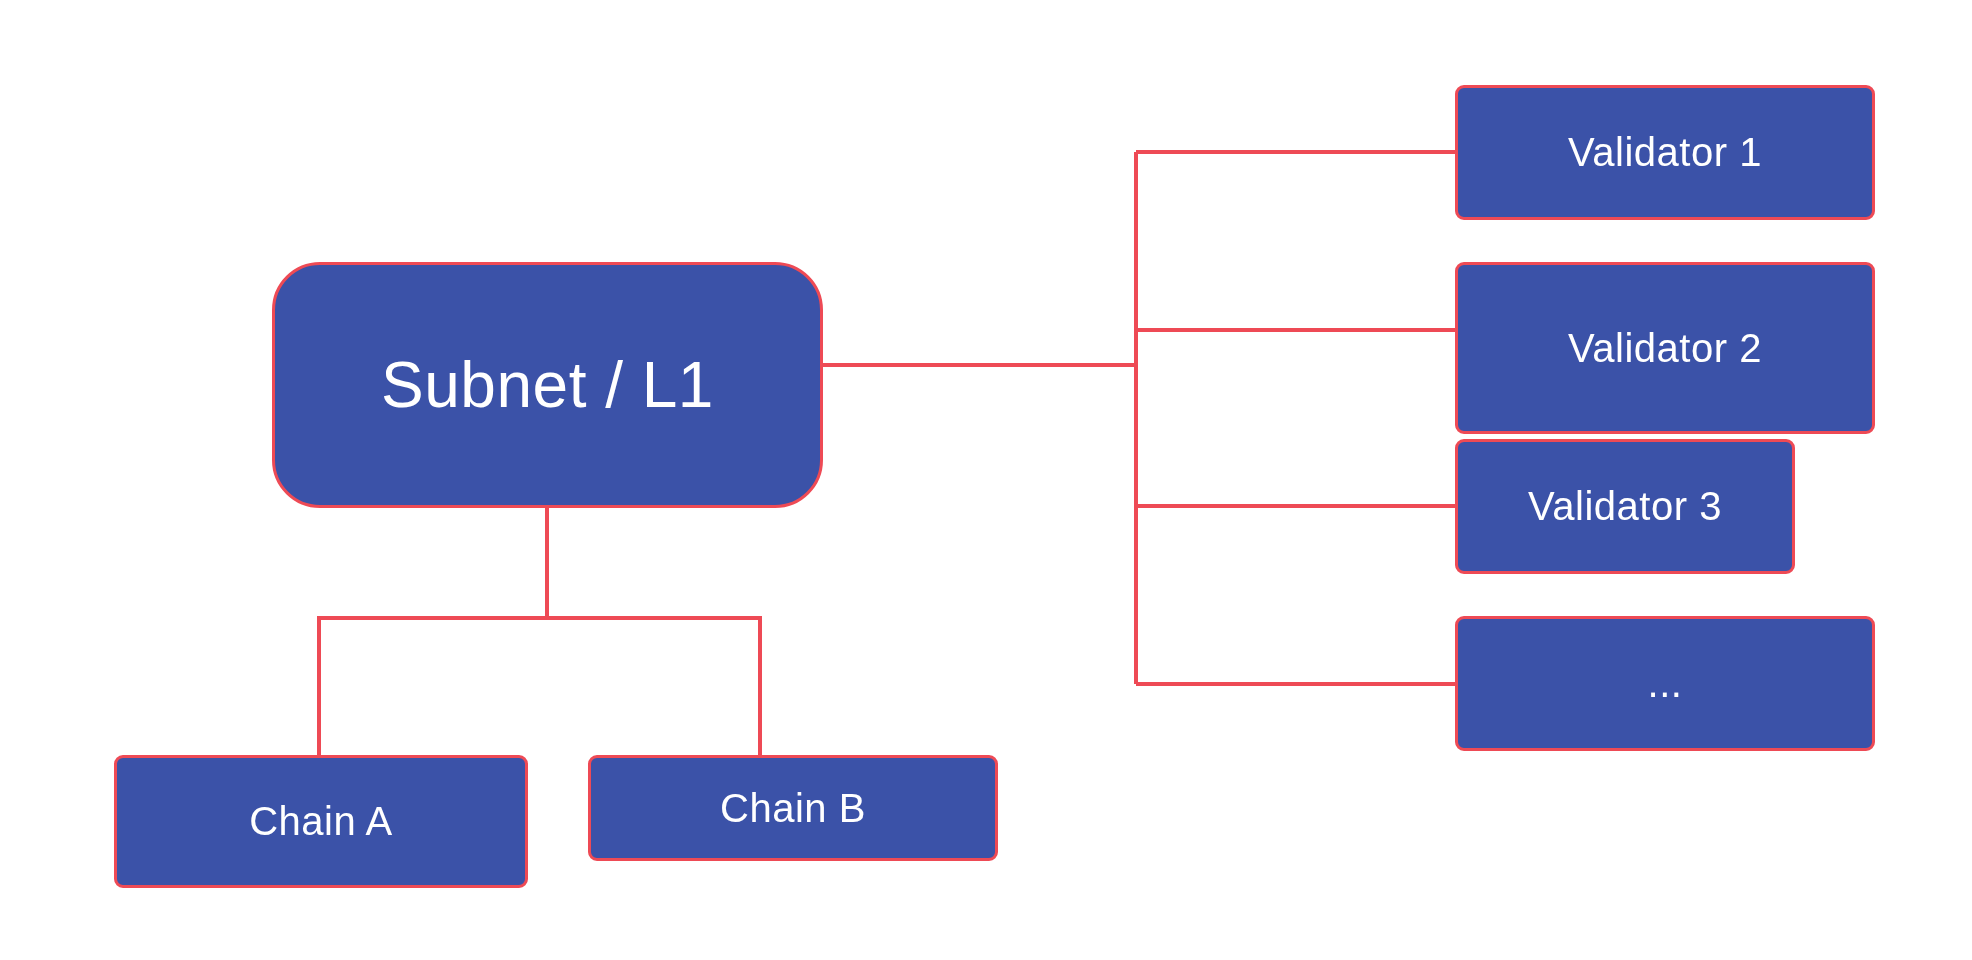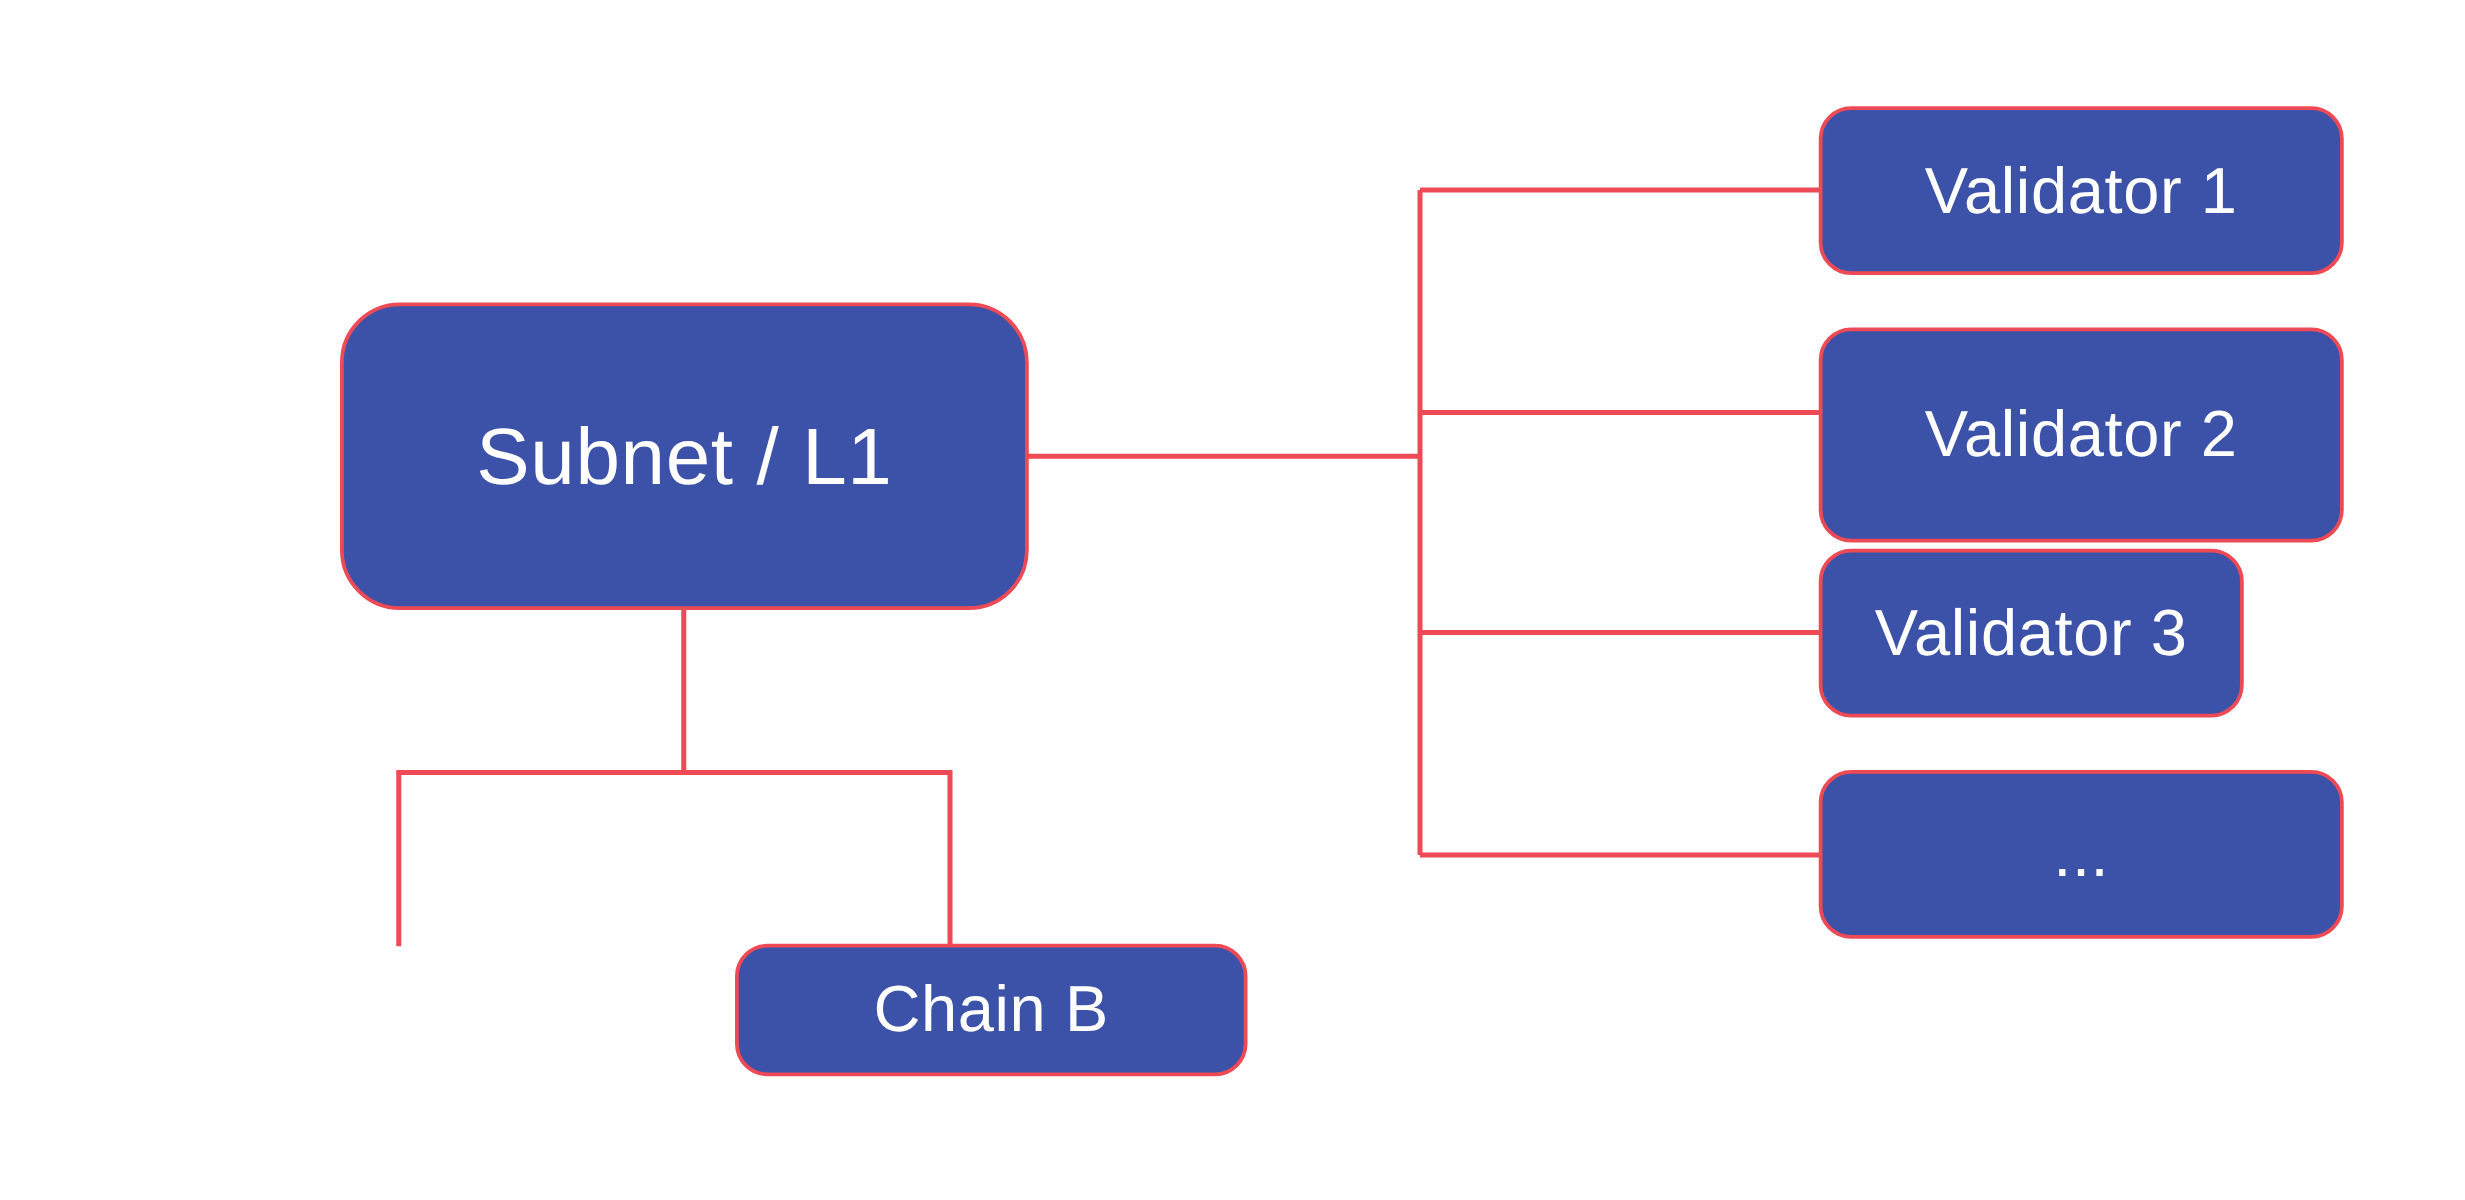--- a/index.html
+++ b/index.html
@@ -16,29 +16,30 @@
     font-family:"Liberation Sans", sans-serif;
     overflow:hidden;
   }
   .edges{position:absolute;left:0;top:0;}
   .edges line{stroke:var(--line);stroke-width:4;}
   .node{
     position:absolute;
     box-sizing:border-box;
     background:var(--node-fill);
     border:3px solid var(--line);
-    border-radius:26px;
+    border-radius:9px;
     display:flex;align-items:center;justify-content:center;
     color:var(--text);
-    font-size:52px;
+    font-size:40px;
     letter-spacing:0.5px;
   }
   .node--subnet{
     border-radius:48px;
     font-size:64px;
+    margin-top:20px;
   }
 </style>
 </head>
 <body>
 
 <div class="canvas">
 
   <svg class="edges" width="1972" height="960" viewBox="0 0 1972 960" aria-hidden="true">
 
     <line x1="820" y1="365" x2="1136" y2="365"></line>
@@ -51,20 +52,23 @@
     <line x1="547" y1="486" x2="547" y2="618"></line>
     <line x1="319" y1="618" x2="760" y2="618"></line>
     <line x1="319" y1="616" x2="319" y2="757"></line>
     <line x1="760" y1="616" x2="760" y2="757"></line>
   </svg>
 
   <div class="node node--subnet" style="left:272px;top:242px;width:551px;height:246px;">
     <span>Subnet / L1</span>
   </div>
 
+  <div class="node" style="left:114px;top:755px;width:414px;height:133px;">
+    <span>Chain A</span>
+  </div>
 
   <div class="node" style="left:588px;top:755px;width:410px;height:106px;">
     <span>Chain B</span>
   </div>
 
   <div class="node" style="left:1455px;top:85px;width:420px;height:135px;">
     <span>Validator 1</span>
   </div>
 
   <div class="node" style="left:1455px;top:262px;width:420px;height:172px;">

